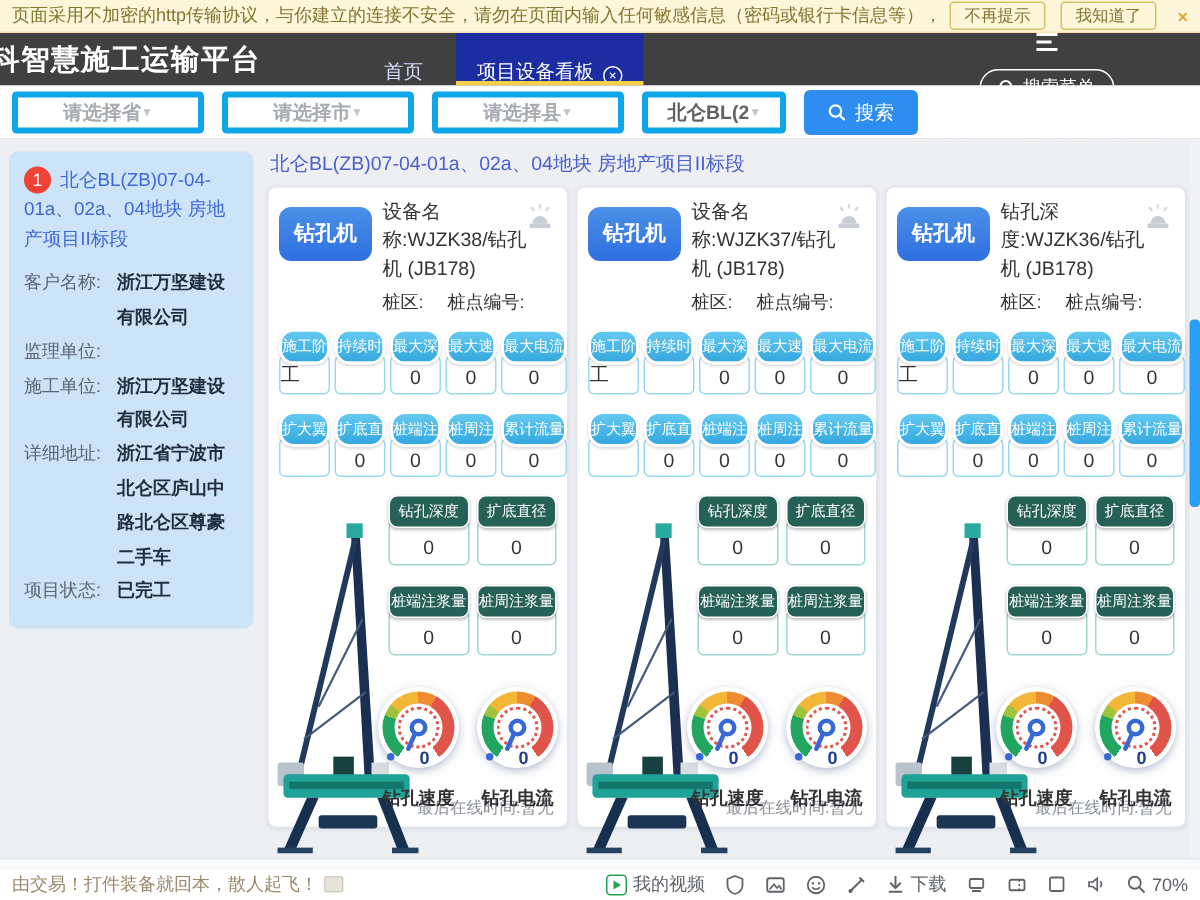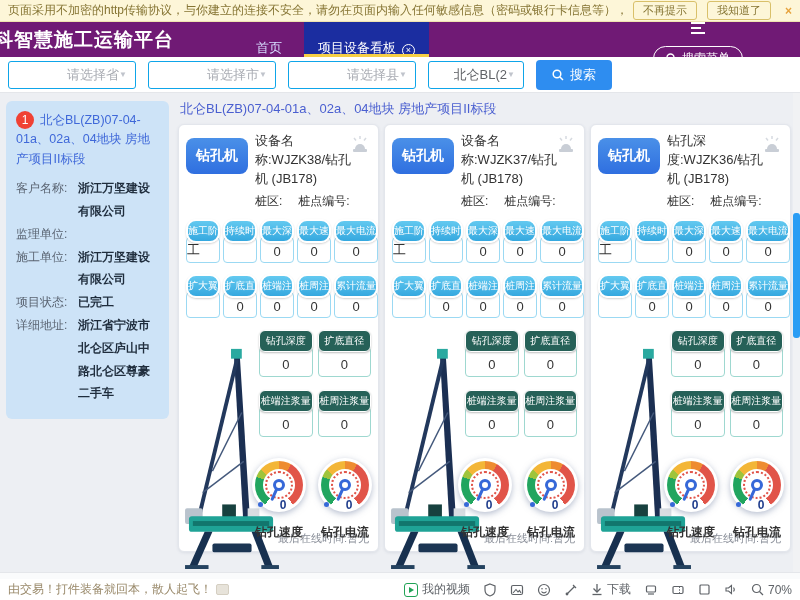--- a/index.html
+++ b/index.html
@@ -5,38 +5,38 @@
   * { margin:0; padding:0; box-sizing:border-box; }
   html,body { width:800px; height:600px; overflow:hidden; font-family:"Liberation Sans","DejaVu Sans",sans-serif; background:#edeff3; }
 
   
   .warnbar { position:absolute; left:0; top:0; width:800px; height:22px; background:#fdf6d8; display:flex; align-items:center; padding:0 8px; font-size:12px; color:#857433; border-bottom:1px solid #efe3b0; }
   .warnbar .wtext { flex:1; white-space:nowrap; overflow:hidden; }
   .warnbar button { border:1px solid #d9c06a; background:transparent; color:#857433; font-size:11px; padding:1px 9px; border-radius:3px; margin-left:10px; cursor:pointer; white-space:nowrap; }
   .warnbar .wclose { margin-left:14px; color:#e6a23c; font-weight:bold; cursor:pointer; }
 
   
-  .header { position:absolute; left:0; top:22px; width:800px; height:35px; background:#701a75; display:flex; align-items:stretch; color:#fff; }
+  .header { position:absolute; left:0; top:22px; width:800px; height:35px; background:#404040; display:flex; align-items:stretch; color:#fff; }
   .brand { font-size:19px; font-weight:bold; letter-spacing:1px; align-self:center; margin-left:-6px; white-space:nowrap; }
   .tabs { display:flex; margin-left:60px; }
   .tab { display:flex; align-items:flex-end; padding:0 22px; font-size:13px; color:#d7ddff; position:relative; cursor:pointer; }
   .tab.active { background:#1b2da0; color:#fff; padding:0 14px; }
   .tab.active::after { content:""; position:absolute; left:0; right:0; bottom:0; height:3px; background:#f6cf45; }
   .tab-close { width:13px; height:13px; border:1px solid #fff; border-radius:50%; font-size:9px; line-height:11px; text-align:center; margin-left:6px; }
   .hright { margin-left:auto; display:flex; align-items:center; gap:12px; padding-right:10px;flex-direction:column; }
   .menu-ic { display:flex; flex-direction:column; gap:3px; cursor:pointer; }
   .menu-ic i { display:block; width:14px; height:2px; background:#fff; }
   .menu-ic i:nth-child(2){ width:10px; } .menu-ic i:nth-child(3){ width:14px; }
   .searchpill { display:flex; align-items:center; gap:5px; border:1px solid #fff; border-radius:13px; padding:3px 12px; font-size:12px; cursor:pointer; }
   .userbox { display:flex; align-items:center; gap:5px; font-size:12px; }
   .logout { display:flex; align-items:center; gap:3px; font-size:12px; color:#ff7a5c; font-weight:bold; cursor:pointer; }
 
   
   .filterbar { position:absolute; left:0; top:57px; width:800px; height:36px; background:#fff; border-bottom:1px solid #e4e6ea; display:flex; align-items:center; gap:12px; padding:0 8px; }
-  .sel { width:128px; height:28px; border:1px solid #0ea5e9; border-radius:3px; display:flex; align-items:center; justify-content:flex-end; padding:0 8px; font-size:13px; color:#a8abb2; cursor:pointer; background:#fff; }
+  .sel { width:128px; height:28px; border:4px solid #0ea5e9; border-radius:3px; display:flex; align-items:center; justify-content:center; padding:0 8px; font-size:13px; color:#a8abb2; cursor:pointer; background:#fff;font-weight:bold; }
   .sel.filled { width:96px; color:#606266; }
   .sel .caret { font-size:8px; color:#c0c4cc; }
   .sel .sval { white-space:nowrap; overflow:hidden; }
   .btn-search { height:30px; padding:0 16px; background:#2e8df0; border:none; border-radius:4px; color:#fff; font-size:13px; display:flex; align-items:center; gap:6px; cursor:pointer; }
 
   
   .content { position:absolute; left:0; top:93px; width:800px; height:479px; background:#edeff3; }
 
   .projcard { position:absolute; left:6px; top:8px; width:163px; background:#cde3f7; border-radius:6px; padding:10px 10px 14px; cursor:pointer; }
   .pbadge { float:left; width:18px; height:18px; border-radius:50%; background:#f04134; color:#fff; font-size:12px; text-align:center; line-height:18px; margin-right:6px; }
@@ -187,26 +187,26 @@
         </div>
         <div class="pfield">
           <span class="pl">监理单位:</span>
           <span class="pv"></span>
         </div>
         <div class="pfield">
           <span class="pl">施工单位:</span>
           <span class="pv">浙江万坚建设有限公司</span>
         </div>
         <div class="pfield">
+          <span class="pl">详细地址:</span>
+          <span class="pv">浙江省宁波市北仑区庐山中路北仑区尊豪二手车</span>
+        </div>
+        <div class="pfield">
           <span class="pl">项目状态:</span>
           <span class="pv">已完工</span>
-        </div>
-        <div class="pfield">
-          <span class="pl">详细地址:</span>
-          <span class="pv">浙江省宁波市北仑区庐山中路北仑区尊豪二手车</span>
         </div>
       </div>
   </div>
 
   <div class="mainarea">
     <div class="maintitle">北仑BL(ZB)07-04-01a、02a、04地块 房地产项目II标段</div>
     <div class="cardsrow">
   <div class="card">
     <div class="card-head">
       <div class="type-badge">钻孔机</div>

